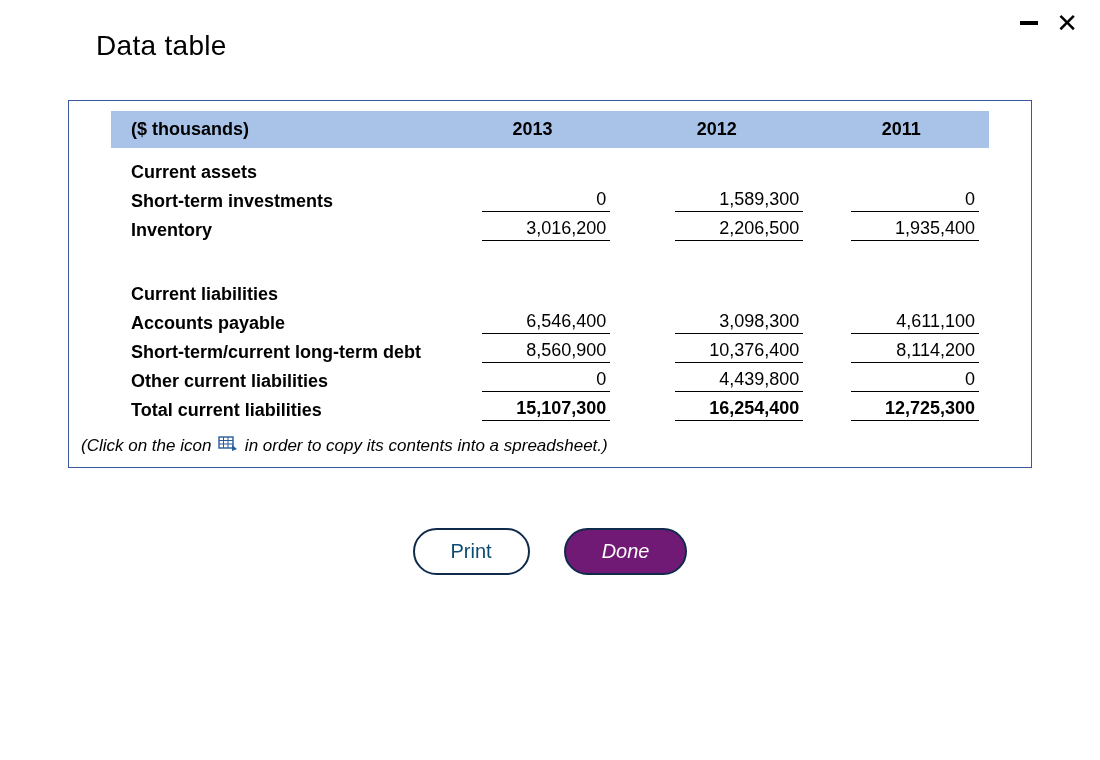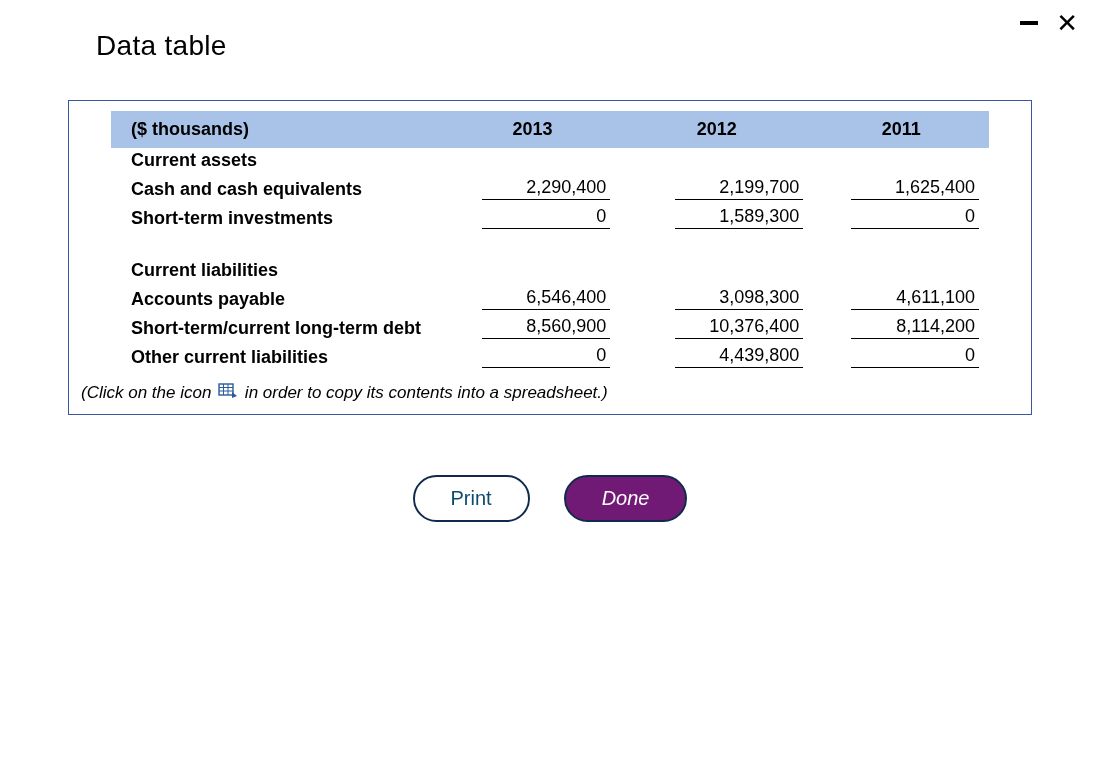--- a/index.html
+++ b/index.html
@@ -77,21 +77,21 @@
     min-width: 120px;
     border-bottom: 1px solid #000;
     padding: 0 4px 1px 4px;
     text-align: right;
   }
   .num.bold .val {
     font-weight: bold;
   }
   .section-header td {
     font-weight: bold;
-    padding-top: 2px;
+    padding-top: 14px;
     margin-top: 8px;
   }
   .spacer td {
     height: 20px;
   }
   .table-wrap {
     padding: 10px 42px 4px 42px;
   }
   thead th:nth-child(1){ width: 38%; }
   thead th:nth-child(2){ width: 20%; }
@@ -150,30 +150,30 @@
           <th>2013</th>
           <th>2012</th>
           <th>2011</th>
         </tr>
       </thead>
       <tbody>
         <tr class="section-header">
           <td class="label-col" colspan="4">Current assets</td>
         </tr>
         <tr>
-          <td class="label-col">Cash and cash equivalents</td>
-          <td class="num"><span class="val">2,290,400</span></td>
-          <td class="num"><span class="val">2,199,700</span></td>
-          <td class="num"><span class="val">1,625,400</span></td>
-        </tr>
-        <tr>
           <td class="label-col">Short-term investments</td>
           <td class="num"><span class="val">0</span></td>
           <td class="num"><span class="val">1,589,300</span></td>
           <td class="num"><span class="val">0</span></td>
+        </tr>
+        <tr>
+          <td class="label-col">Inventory</td>
+          <td class="num"><span class="val">3,016,200</span></td>
+          <td class="num"><span class="val">2,206,500</span></td>
+          <td class="num"><span class="val">1,935,400</span></td>
         </tr>
 
         <tr class="spacer">
             <td colspan="4"></td>
           </tr>
 
         <tr class="section-header">
           <td class="label-col" colspan="4">Current liabilities</td>
         </tr>
         <tr>
@@ -186,20 +186,26 @@
           <td class="label-col">Short-term/current long-term debt</td>
           <td class="num"><span class="val">8,560,900</span></td>
           <td class="num"><span class="val">10,376,400</span></td>
           <td class="num"><span class="val">8,114,200</span></td>
         </tr>
         <tr>
           <td class="label-col">Other current liabilities</td>
           <td class="num"><span class="val">0</span></td>
           <td class="num"><span class="val">4,439,800</span></td>
           <td class="num"><span class="val">0</span></td>
+        </tr>
+        <tr>
+          <td class="label-col">Total current liabilities</td>
+          <td class="num bold"><span class="val">15,107,300</span></td>
+          <td class="num bold"><span class="val">16,254,400</span></td>
+          <td class="num bold"><span class="val">12,725,300</span></td>
         </tr>
       </tbody>
     </table>
   </div>
 
   <div class="hint">
     <span>(Click on the icon</span>
     <span class="copy-icon-wrap">
       <svg width="20" height="16" viewBox="0 0 20 16">
         <rect x="1" y="1" width="14" height="11" fill="none" stroke="#2a5b9a" stroke-width="1.4"></rect>

